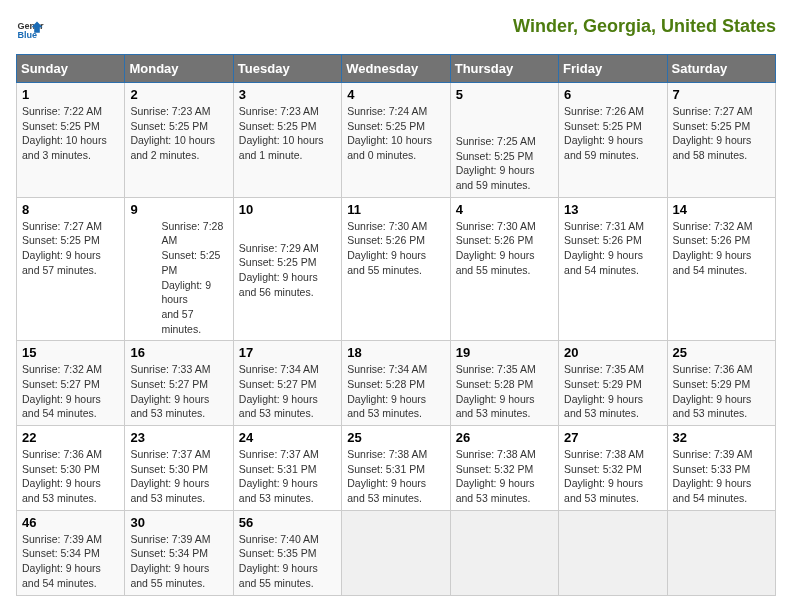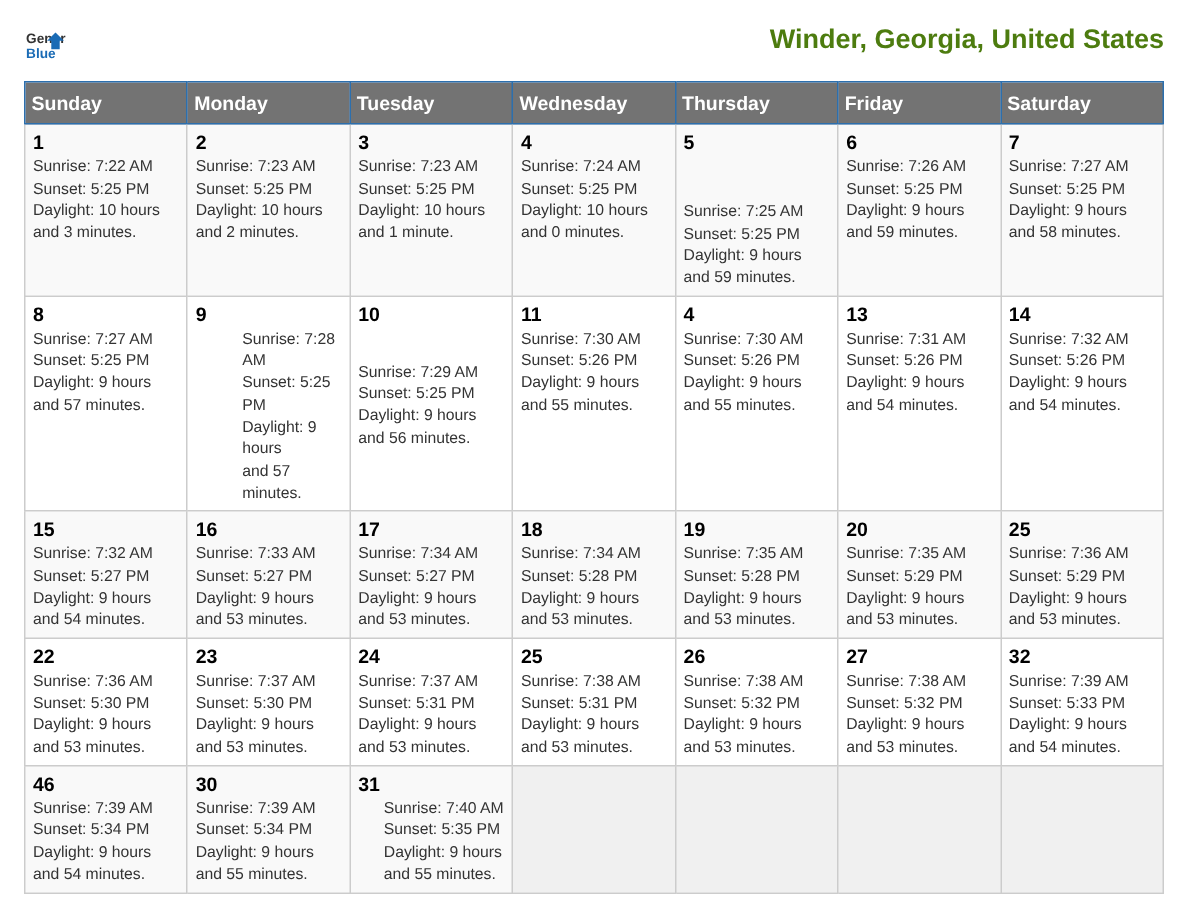--- a/index.html
+++ b/index.html
@@ -322,22 +322,22 @@
 and 54 minutes.</div>
         </td>
         <td>
           <span class="day-number">30</span>
           <div class="day-info" style="white-space: pre-line;">Sunrise: 7:39 AM
 Sunset: 5:34 PM
 Daylight: 9 hours
 and 55 minutes.</div>
         </td>
         <td>
-          <span class="day-number">31</span>
-          <div class="day-info" style="white-space: pre-line; margin-left: 17px;">Sunrise: 7:40 AM
+          <span class="day-number">56</span>
+          <div class="day-info" style="white-space: pre-line;">Sunrise: 7:40 AM
 Sunset: 5:35 PM
 Daylight: 9 hours
 and 55 minutes.</div>
         </td>
         <td class="empty"></td>
         <td class="empty"></td>
         <td class="empty"></td>
         <td class="empty"></td>
       </tr>
     </tbody>

